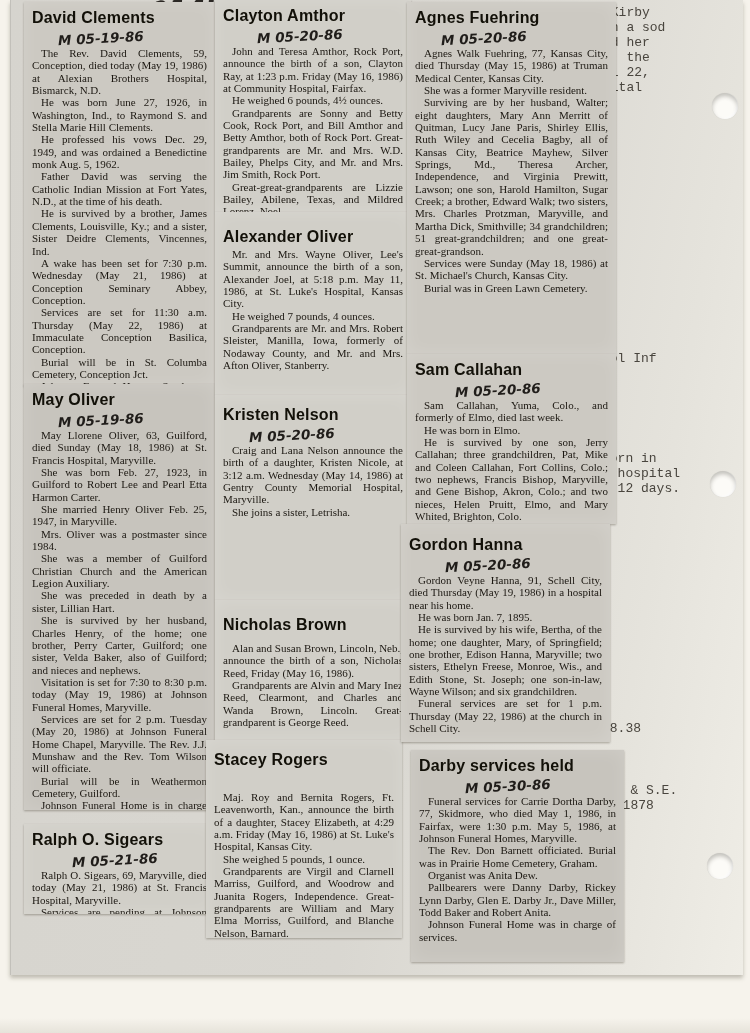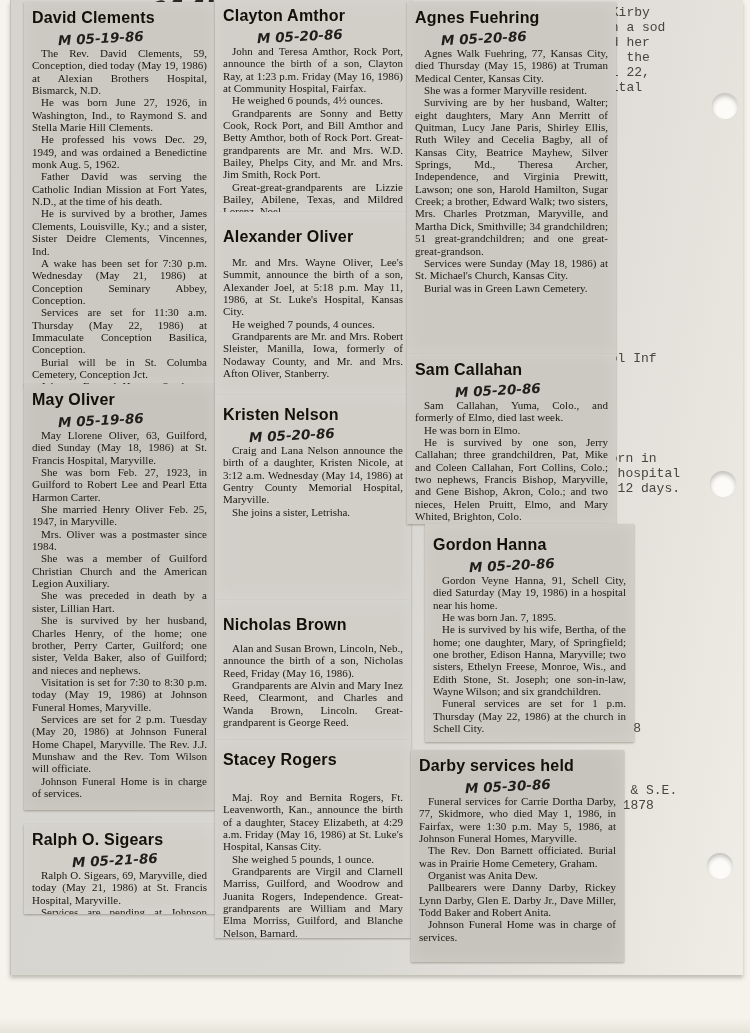--- a/index.html
+++ b/index.html
@@ -105,20 +105,21 @@
   <div>
       <p class="para">May Llorene Oliver, 63, Guilford, died Sunday (May 18, 1986) at St. Francis Hospital, Maryville.</p>
       <p class="para">She was born Feb. 27, 1923, in Guilford to Robert Lee and Pearl Etta Harmon Carter.</p>
       <p class="para">She married Henry Oliver Feb. 25, 1947, in Maryville.</p>
       <p class="para">Mrs. Oliver was a postmaster since 1984.</p>
       <p class="para">She was a member of Guilford Christian Church and the American Legion Auxiliary.</p>
       <p class="para">She was preceded in death by a sister, Lillian Hart.</p>
       <p class="para">She is survived by her husband, Charles Henry, of the home; one brother, Perry Carter, Guilford; one sister, Velda Baker, also of Guilford; and nieces and nephews.</p>
       <p class="para">Visitation is set for 7:30 to 8:30 p.m. today (May 19, 1986) at Johnson Funeral Homes, Maryville.</p>
       <p class="para">Services are set for 2 p.m. Tuesday (May 20, 1986) at Johnson Funeral Home Chapel, Maryville. The Rev. J.J. Munshaw and the Rev. Tom Wilson will officiate.</p>
+      <p class="para">Burial will be in Weathermon Cemetery, Guilford.</p>
       <p class="para">Johnson Funeral Home is in charge of services.</p>
     </div>
 </article>
 
 <article class="clip lt" style="left:24px; top:824px; width:191px; height:90px;">
   <h2 class="head">Ralph O. Sigears</h2>
   <span class="date" style="margin-left:40px;">M 05-21-86</span>
   <div>
       <p class="para">Ralph O. Sigears, 69, Maryville, died today (May 21, 1986) at St. Francis Hospital, Maryville.</p>
       <p class="para">Services are pending at Johnson Funeral Homes, Maryville.</p>
@@ -131,21 +132,21 @@
   <div>
       <p class="para">John and Teresa Amthor, Rock Port, announce the birth of a son, Clayton Ray, at 1:23 p.m. Friday (May 16, 1986) at Community Hospital, Fairfax.</p>
       <p class="para">He weighed 6 pounds, 4½ ounces.</p>
       <p class="para">Grandparents are Sonny and Betty Cook, Rock Port, and Bill Amthor and Betty Amthor, both of Rock Port. Great-grandparents are Mr. and Mrs. W.D. Bailey, Phelps City, and Mr. and Mrs. Jim Smith, Rock Port.</p>
       <p class="para">Great-great-grandparents are Lizzie Bailey, Abilene, Texas, and Mildred Lorenz, Noel.</p>
     </div>
 </article>
 
 <article class="clip lt" style="left:215px; top:212px; width:196px; height:183px; padding-top:14px;">
   <h2 class="head">Alexander Oliver</h2>
-  <div style="margin-top:8px;">
+  <div style="margin-top:0;">
       <p class="para">Mr. and Mrs. Wayne Oliver, Lee's Summit, announce the birth of a son, Alexander Joel, at 5:18 p.m. May 11, 1986, at St. Luke's Hospital, Kansas City.</p>
       <p class="para">He weighed 7 pounds, 4 ounces.</p>
       <p class="para">Grandparents are Mr. and Mrs. Robert Sleister, Manilla, Iowa, formerly of Nodaway County, and Mr. and Mrs. Afton Oliver, Stanberry.</p>
     </div>
 </article>
 
 <article class="clip lt" style="left:215px; top:395px; width:196px; height:205px; padding-top:9px;">
   <h2 class="head">Kristen Nelson</h2>
   <span class="date">M 05-20-86</span>
   <div>
@@ -155,21 +156,21 @@
 </article>
 
 <article class="clip lt" style="left:215px; top:600px; width:196px; height:140px; padding-top:14px;">
   <h2 class="head">Nicholas Brown</h2>
   <div style="margin-top:6px;">
       <p class="para">Alan and Susan Brown, Lincoln, Neb., announce the birth of a son, Nicholas Reed, Friday (May 16, 1986).</p>
       <p class="para">Grandparents are Alvin and Mary Inez Reed, Clearmont, and Charles and Wanda Brown, Lincoln. Great-grandparent is George Reed.</p>
     </div>
 </article>
 
-<article class="clip lt" style="left:215px; top:740px; width:196px; height:198px; padding-top:9px;">
+<article class="clip lt" style="left:206px; top:740px; width:196px; height:198px; padding-top:9px;">
   <h2 class="head">Stacey Rogers</h2>
   <div style="margin-top:20px;">
       <p class="para">Maj. Roy and Bernita Rogers, Ft. Leavenworth, Kan., announce the birth of a daughter, Stacey Elizabeth, at 4:29 a.m. Friday (May 16, 1986) at St. Luke's Hospital, Kansas City.</p>
       <p class="para">She weighed 5 pounds, 1 ounce.</p>
       <p class="para">Grandparents are Virgil and Clarnell Marriss, Guilford, and Woodrow and Juanita Rogers, Independence. Great-grandparents are William and Mary Elma Morriss, Guilford, and Blanche Nelson, Barnard.</p>
     </div>
 </article>
 
 <article class="clip" style="left:407px; top:2px; width:209px; height:352px;">
   <h2 class="head">Agnes Fuehring</h2>
@@ -187,25 +188,25 @@
   <h2 class="head">Sam Callahan</h2>
   <span class="date" style="margin-left:40px;">M 05-20-86</span>
   <div>
       <p class="para">Sam Callahan, Yuma, Colo., and formerly of Elmo, died last week.</p>
       <p class="para">He was born in Elmo.</p>
       <p class="para">He is survived by one son, Jerry Callahan; three grandchildren, Pat, Mike and Coleen Callahan, Fort Collins, Colo.; two nephews, Francis Bishop, Maryville, and Gene Bishop, Akron, Colo.; and two nieces, Helen Pruitt, Elmo, and Mary Whited, Brighton, Colo.</p>
       <p class="para">Burial was in Akron Cemetery.</p>
     </div>
 </article>
 
-<article class="clip" style="left:425px; top:524px; width:209px; height:218px; padding-top:10px;">
+<article class="clip" style="left:401px; top:524px; width:209px; height:218px; padding-top:10px;">
   <h2 class="head">Gordon Hanna</h2>
   <span class="date" style="margin-left:36px;">M 05-20-86</span>
   <div>
-      <p class="para">Gordon Veyne Hanna, 91, Schell City, died Saturday (May 19, 1986) in a hospital near his home.</p>
+      <p class="para">Gordon Veyne Hanna, 91, Schell City, died Thursday (May 19, 1986) in a hospital near his home.</p>
       <p class="para">He was born Jan. 7, 1895.</p>
       <p class="para">He is survived by his wife, Bertha, of the home; one daughter, Mary, of Springfield; one brother, Edison Hanna, Maryville; two sisters, Ethelyn Freese, Monroe, Wis., and Edith Stone, St. Joseph; one son-in-law, Wayne Wilson; and six grandchildren.</p>
       <p class="para">Funeral services are set for 1 p.m. Thursday (May 22, 1986) at the church in Schell City.</p>
     </div>
 </article>
 
 <article class="clip dk" style="left:411px; top:750px; width:213px; height:212px;">
   <h2 class="head">Darby services held</h2>
   <span class="date" style="margin-left:46px;">M 05-30-86</span>
   <div>

